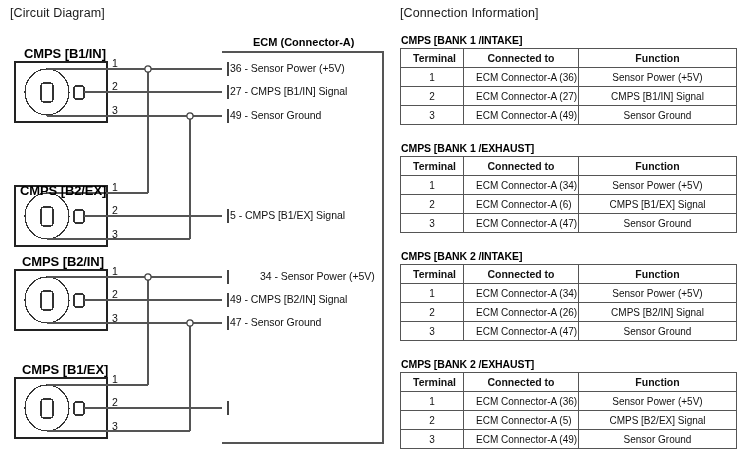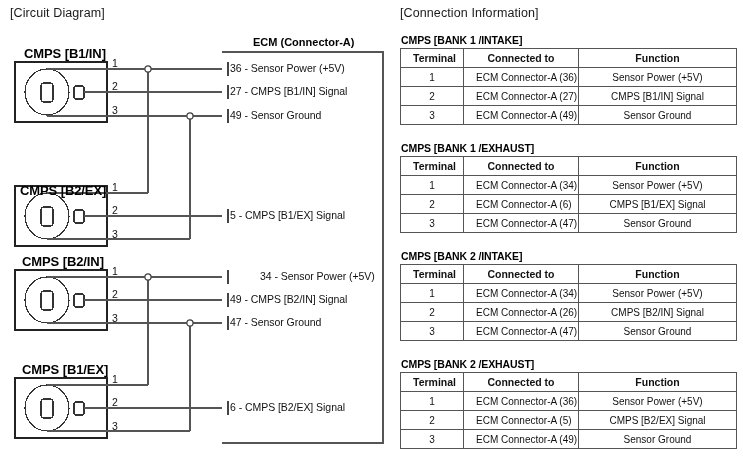--- a/index.html
+++ b/index.html
@@ -229,24 +229,20 @@
       <span>- Sensor Power (+5V)</span>
     </div>
     <div class="ecm-pin" style="left:230px;top:293px;">
       <span class="pn">49</span>
       <span>- CMPS [B2/IN] Signal</span>
     </div>
     <div class="ecm-pin" style="left:230px;top:316px;">
       <span class="pn">47</span>
       <span>- Sensor Ground</span>
     </div>
-    <div class="ecm-pin" style="left:230px;top:401px;">
-      <span class="pn">6</span>
-      <span>- CMPS [B2/EX] Signal</span>
-    </div>
   </div>
 
   <div class="tbl-wrap" style="left:400px;top:33px;">
     <div class="tbl-cap">CMPS [BANK 1 /INTAKE]</div>
     <table class="conn">
       <colgroup>
           <col class="c-term">
           <col class="c-conn">
           <col class="c-func">
         </colgroup>

